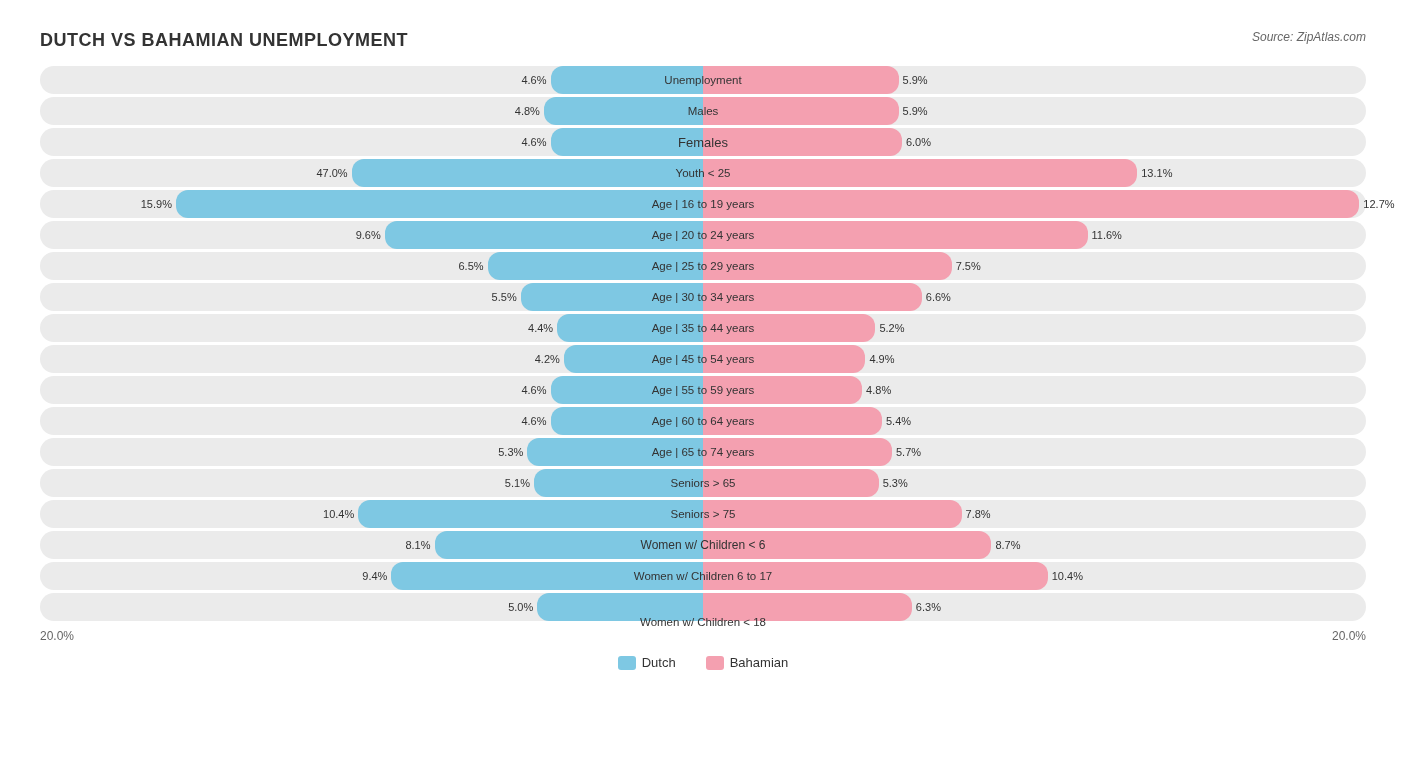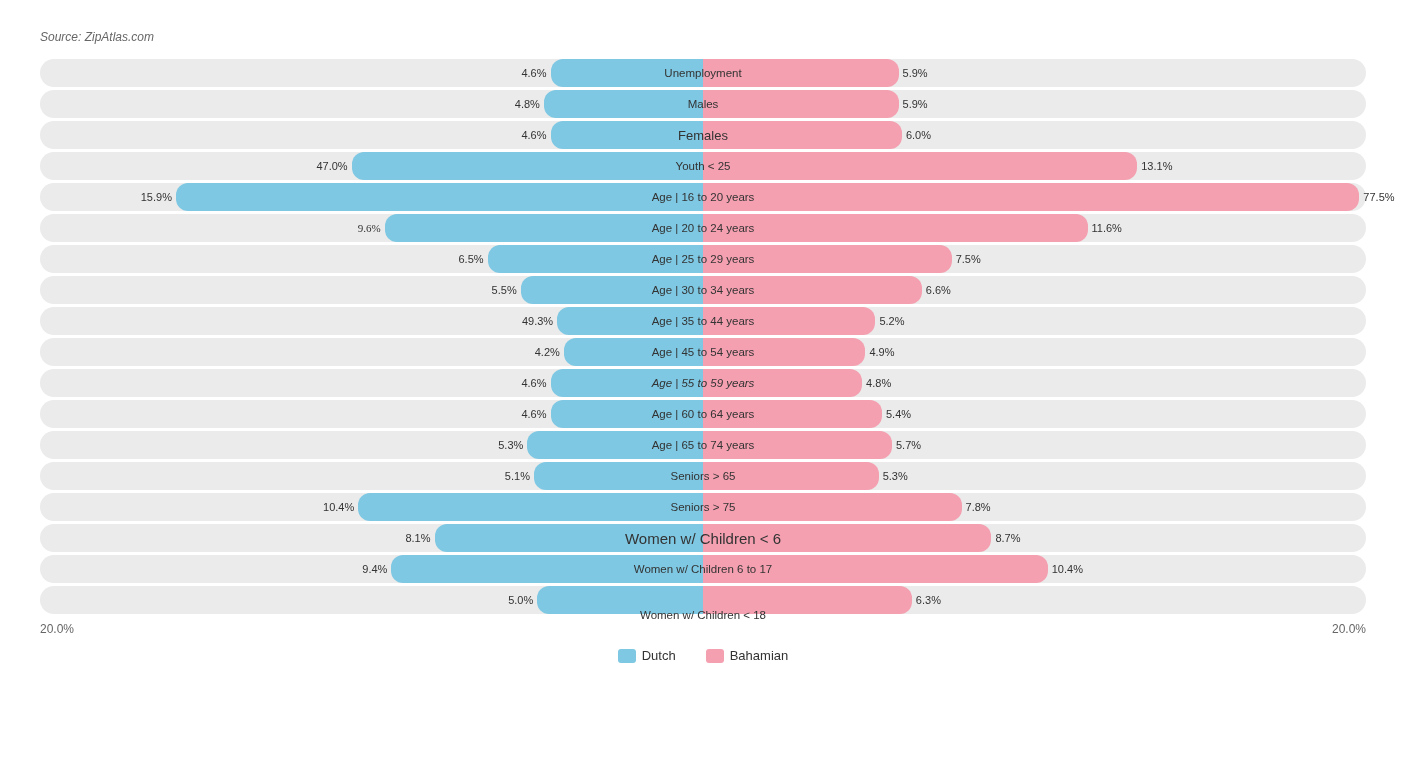--- a/index.html
+++ b/index.html
@@ -73,20 +73,21 @@
     .rows-wrapper {
       position: relative;
       width: 100%;
     }
   </style>
 </head>
 <body>
 
 <div class="chart-container">
   <div class="chart-header">
+    <div class="chart-title">DUTCH VS BAHAMIAN UNEMPLOYMENT</div>
     <div class="chart-source">Source: ZipAtlas.com</div>
   </div>
   <div class="rows-wrapper" id="rows-wrapper">
   <div class="bar-row" style="position: relative; margin-bottom: 3px; height: 28px; background: rgb(235, 235, 235); border-radius: 14px;">
         <div style="position: absolute; right: calc(50%); width: 11.5%; height: 100%; background: rgb(126, 200, 227); border-radius: 12px 0px 0px 12px;"></div>
         <div style="position: absolute; left: calc(50%); width: 14.75%; height: 100%; background: rgb(244, 160, 176); border-radius: 0px 12px 12px 0px;"></div>
         <span style="position: absolute; left: 50%; transform: translateX(-50%); font-size: 11.5px; color: rgb(51, 51, 51); white-space: nowrap; z-index: 10; font-weight: 500;">Unemployment</span>
         <span style="position: absolute; right: calc(61.5% + 4px); font-size: 11px; color: rgb(51, 51, 51); white-space: nowrap; z-index: 10;">4.6%</span>
         <span style="position: absolute; left: calc(64.75% + 4px); font-size: 11px; color: rgb(51, 51, 51); white-space: nowrap; z-index: 10;">5.9%</span>
       </div>
@@ -107,63 +108,63 @@
       <div class="bar-row" style="position: relative; margin-bottom: 3px; height: 28px; background: rgb(235, 235, 235); border-radius: 14px;">
         <div style="position: absolute; right: calc(50%); width: 26.5%; height: 100%; background: rgb(126, 200, 227); border-radius: 12px 0px 0px 12px;"></div>
         <div style="position: absolute; left: calc(50%); width: 32.75%; height: 100%; background: rgb(244, 160, 176); border-radius: 0px 12px 12px 0px;"></div>
         <span style="position: absolute; left: 50%; transform: translateX(-50%); font-size: 11.5px; color: rgb(51, 51, 51); white-space: nowrap; z-index: 10; font-weight: 500;">Youth &lt; 25</span>
         <span style="position: absolute; right: calc(76.5% + 4px); font-size: 11px; color: rgb(51, 51, 51); white-space: nowrap; z-index: 10;">47.0%</span>
         <span style="position: absolute; left: calc(82.75% + 4px); font-size: 11px; color: rgb(51, 51, 51); white-space: nowrap; z-index: 10;">13.1%</span>
       </div>
       <div class="bar-row" style="position: relative; margin-bottom: 3px; height: 28px; background: rgb(235, 235, 235); border-radius: 14px;">
         <div style="position: absolute; right: calc(50%); width: 39.75%; height: 100%; background: rgb(126, 200, 227); border-radius: 12px 0px 0px 12px;"></div>
         <div style="position: absolute; left: calc(50%); width: 49.5%; height: 100%; background: rgb(244, 160, 176); border-radius: 0px 12px 12px 0px;"></div>
-        <span style="position: absolute; left: 50%; transform: translateX(-50%); font-size: 11.5px; color: rgb(51, 51, 51); white-space: nowrap; z-index: 10; font-weight: 500;">Age | 16 to 20 years</span>
+        <span style="position: absolute; left: 50%; transform: translateX(-50%); font-size: 11.5px; color: rgb(51, 51, 51); white-space: nowrap; z-index: 10; font-weight: 500;">Age | 16 to 19 years</span>
         <span style="position: absolute; right: calc(89.75% + 4px); font-size: 11px; color: rgb(51, 51, 51); white-space: nowrap; z-index: 10;">15.9%</span>
-        <span style="position: absolute; left: calc(99.5% + 4px); font-size: 11px; color: rgb(51, 51, 51); white-space: nowrap; z-index: 10;">77.5%</span>
+        <span style="position: absolute; left: calc(99.5% + 4px); font-size: 11px; color: rgb(51, 51, 51); white-space: nowrap; z-index: 10;">12.7%</span>
       </div>
       <div class="bar-row" style="position: relative; margin-bottom: 3px; height: 28px; background: rgb(235, 235, 235); border-radius: 14px;">
         <div style="position: absolute; right: calc(50%); width: 24%; height: 100%; background: rgb(126, 200, 227); border-radius: 12px 0px 0px 12px;"></div>
         <div style="position: absolute; left: calc(50%); width: 29%; height: 100%; background: rgb(244, 160, 176); border-radius: 0px 12px 12px 0px;"></div>
         <span style="position: absolute; left: 50%; transform: translateX(-50%); font-size: 11.5px; color: rgb(51, 51, 51); white-space: nowrap; z-index: 10; font-weight: 500;">Age | 20 to 24 years</span>
-        <span style="position: absolute; right: calc(74% + 4px); font-size: 11px; color: rgb(51, 51, 51); white-space: nowrap; z-index: 10; font-family: Liberation Serif, serif;">9.6%</span>
+        <span style="position: absolute; right: calc(74% + 4px); font-size: 11px; color: rgb(51, 51, 51); white-space: nowrap; z-index: 10;">9.6%</span>
         <span style="position: absolute; left: calc(79% + 4px); font-size: 11px; color: rgb(51, 51, 51); white-space: nowrap; z-index: 10;">11.6%</span>
       </div>
       <div class="bar-row" style="position: relative; margin-bottom: 3px; height: 28px; background: rgb(235, 235, 235); border-radius: 14px;">
         <div style="position: absolute; right: calc(50%); width: 16.25%; height: 100%; background: rgb(126, 200, 227); border-radius: 12px 0px 0px 12px;"></div>
         <div style="position: absolute; left: calc(50%); width: 18.75%; height: 100%; background: rgb(244, 160, 176); border-radius: 0px 12px 12px 0px;"></div>
         <span style="position: absolute; left: 50%; transform: translateX(-50%); font-size: 11.5px; color: rgb(51, 51, 51); white-space: nowrap; z-index: 10; font-weight: 500;">Age | 25 to 29 years</span>
         <span style="position: absolute; right: calc(66.25% + 4px); font-size: 11px; color: rgb(51, 51, 51); white-space: nowrap; z-index: 10;">6.5%</span>
         <span style="position: absolute; left: calc(68.75% + 4px); font-size: 11px; color: rgb(51, 51, 51); white-space: nowrap; z-index: 10;">7.5%</span>
       </div>
       <div class="bar-row" style="position: relative; margin-bottom: 3px; height: 28px; background: rgb(235, 235, 235); border-radius: 14px;">
         <div style="position: absolute; right: calc(50%); width: 13.75%; height: 100%; background: rgb(126, 200, 227); border-radius: 12px 0px 0px 12px;"></div>
         <div style="position: absolute; left: calc(50%); width: 16.5%; height: 100%; background: rgb(244, 160, 176); border-radius: 0px 12px 12px 0px;"></div>
         <span style="position: absolute; left: 50%; transform: translateX(-50%); font-size: 11.5px; color: rgb(51, 51, 51); white-space: nowrap; z-index: 10; font-weight: 500;">Age | 30 to 34 years</span>
         <span style="position: absolute; right: calc(63.75% + 4px); font-size: 11px; color: rgb(51, 51, 51); white-space: nowrap; z-index: 10;">5.5%</span>
         <span style="position: absolute; left: calc(66.5% + 4px); font-size: 11px; color: rgb(51, 51, 51); white-space: nowrap; z-index: 10;">6.6%</span>
       </div>
       <div class="bar-row" style="position: relative; margin-bottom: 3px; height: 28px; background: rgb(235, 235, 235); border-radius: 14px;">
         <div style="position: absolute; right: calc(50%); width: 11%; height: 100%; background: rgb(126, 200, 227); border-radius: 12px 0px 0px 12px;"></div>
         <div style="position: absolute; left: calc(50%); width: 13%; height: 100%; background: rgb(244, 160, 176); border-radius: 0px 12px 12px 0px;"></div>
         <span style="position: absolute; left: 50%; transform: translateX(-50%); font-size: 11.5px; color: rgb(51, 51, 51); white-space: nowrap; z-index: 10; font-weight: 500;">Age | 35 to 44 years</span>
-        <span style="position: absolute; right: calc(61% + 4px); font-size: 11px; color: rgb(51, 51, 51); white-space: nowrap; z-index: 10;">49.3%</span>
+        <span style="position: absolute; right: calc(61% + 4px); font-size: 11px; color: rgb(51, 51, 51); white-space: nowrap; z-index: 10;">4.4%</span>
         <span style="position: absolute; left: calc(63% + 4px); font-size: 11px; color: rgb(51, 51, 51); white-space: nowrap; z-index: 10;">5.2%</span>
       </div>
       <div class="bar-row" style="position: relative; margin-bottom: 3px; height: 28px; background: rgb(235, 235, 235); border-radius: 14px;">
         <div style="position: absolute; right: calc(50%); width: 10.5%; height: 100%; background: rgb(126, 200, 227); border-radius: 12px 0px 0px 12px;"></div>
         <div style="position: absolute; left: calc(50%); width: 12.25%; height: 100%; background: rgb(244, 160, 176); border-radius: 0px 12px 12px 0px;"></div>
         <span style="position: absolute; left: 50%; transform: translateX(-50%); font-size: 11.5px; color: rgb(51, 51, 51); white-space: nowrap; z-index: 10; font-weight: 500;">Age | 45 to 54 years</span>
         <span style="position: absolute; right: calc(60.5% + 4px); font-size: 11px; color: rgb(51, 51, 51); white-space: nowrap; z-index: 10;">4.2%</span>
         <span style="position: absolute; left: calc(62.25% + 4px); font-size: 11px; color: rgb(51, 51, 51); white-space: nowrap; z-index: 10;">4.9%</span>
       </div>
       <div class="bar-row" style="position: relative; margin-bottom: 3px; height: 28px; background: rgb(235, 235, 235); border-radius: 14px;">
         <div style="position: absolute; right: calc(50%); width: 11.5%; height: 100%; background: rgb(126, 200, 227); border-radius: 12px 0px 0px 12px;"></div>
         <div style="position: absolute; left: calc(50%); width: 12%; height: 100%; background: rgb(244, 160, 176); border-radius: 0px 12px 12px 0px;"></div>
-        <span style="position: absolute; left: 50%; transform: translateX(-50%); font-size: 11.5px; color: rgb(51, 51, 51); white-space: nowrap; z-index: 10; font-weight: 500; font-style: italic;">Age | 55 to 59 years</span>
+        <span style="position: absolute; left: 50%; transform: translateX(-50%); font-size: 11.5px; color: rgb(51, 51, 51); white-space: nowrap; z-index: 10; font-weight: 500;">Age | 55 to 59 years</span>
         <span style="position: absolute; right: calc(61.5% + 4px); font-size: 11px; color: rgb(51, 51, 51); white-space: nowrap; z-index: 10;">4.6%</span>
         <span style="position: absolute; left: calc(62% + 4px); font-size: 11px; color: rgb(51, 51, 51); white-space: nowrap; z-index: 10;">4.8%</span>
       </div>
       <div class="bar-row" style="position: relative; margin-bottom: 3px; height: 28px; background: rgb(235, 235, 235); border-radius: 14px;">
         <div style="position: absolute; right: calc(50%); width: 11.5%; height: 100%; background: rgb(126, 200, 227); border-radius: 12px 0px 0px 12px;"></div>
         <div style="position: absolute; left: calc(50%); width: 13.5%; height: 100%; background: rgb(244, 160, 176); border-radius: 0px 12px 12px 0px;"></div>
         <span style="position: absolute; left: 50%; transform: translateX(-50%); font-size: 11.5px; color: rgb(51, 51, 51); white-space: nowrap; z-index: 10; font-weight: 500;">Age | 60 to 64 years</span>
         <span style="position: absolute; right: calc(61.5% + 4px); font-size: 11px; color: rgb(51, 51, 51); white-space: nowrap; z-index: 10;">4.6%</span>
         <span style="position: absolute; left: calc(63.5% + 4px); font-size: 11px; color: rgb(51, 51, 51); white-space: nowrap; z-index: 10;">5.4%</span>
       </div>
@@ -184,21 +185,21 @@
       <div class="bar-row" style="position: relative; margin-bottom: 3px; height: 28px; background: rgb(235, 235, 235); border-radius: 14px;">
         <div style="position: absolute; right: calc(50%); width: 26%; height: 100%; background: rgb(126, 200, 227); border-radius: 12px 0px 0px 12px;"></div>
         <div style="position: absolute; left: calc(50%); width: 19.5%; height: 100%; background: rgb(244, 160, 176); border-radius: 0px 12px 12px 0px;"></div>
         <span style="position: absolute; left: 50%; transform: translateX(-50%); font-size: 11.5px; color: rgb(51, 51, 51); white-space: nowrap; z-index: 10; font-weight: 500;">Seniors &gt; 75</span>
         <span style="position: absolute; right: calc(76% + 4px); font-size: 11px; color: rgb(51, 51, 51); white-space: nowrap; z-index: 10;">10.4%</span>
         <span style="position: absolute; left: calc(69.5% + 4px); font-size: 11px; color: rgb(51, 51, 51); white-space: nowrap; z-index: 10;">7.8%</span>
       </div>
       <div class="bar-row" style="position: relative; margin-bottom: 3px; height: 28px; background: rgb(235, 235, 235); border-radius: 14px;">
         <div style="position: absolute; right: calc(50%); width: 20.25%; height: 100%; background: rgb(126, 200, 227); border-radius: 12px 0px 0px 12px;"></div>
         <div style="position: absolute; left: calc(50%); width: 21.75%; height: 100%; background: rgb(244, 160, 176); border-radius: 0px 12px 12px 0px;"></div>
-        <span style="position: absolute; left: 50%; transform: translateX(-50%); font-size: 15px; color: rgb(51, 51, 51); white-space: nowrap; z-index: 10; font-weight: 500;">Women w/ Children &lt; 6</span>
+        <span style="position: absolute; left: 50%; transform: translateX(-50%); font-size: 12px; color: rgb(51, 51, 51); white-space: nowrap; z-index: 10; font-weight: 500;">Women w/ Children &lt; 6</span>
         <span style="position: absolute; right: calc(70.25% + 4px); font-size: 11px; color: rgb(51, 51, 51); white-space: nowrap; z-index: 10;">8.1%</span>
         <span style="position: absolute; left: calc(71.75% + 4px); font-size: 11px; color: rgb(51, 51, 51); white-space: nowrap; z-index: 10;">8.7%</span>
       </div>
       <div class="bar-row" style="position: relative; margin-bottom: 3px; height: 28px; background: rgb(235, 235, 235); border-radius: 14px;">
         <div style="position: absolute; right: calc(50%); width: 23.5%; height: 100%; background: rgb(126, 200, 227); border-radius: 12px 0px 0px 12px;"></div>
         <div style="position: absolute; left: calc(50%); width: 26%; height: 100%; background: rgb(244, 160, 176); border-radius: 0px 12px 12px 0px;"></div>
         <span style="position: absolute; left: 50%; transform: translateX(-50%); font-size: 11.5px; color: rgb(51, 51, 51); white-space: nowrap; z-index: 10; font-weight: 500;">Women w/ Children 6 to 17</span>
         <span style="position: absolute; right: calc(73.5% + 4px); font-size: 11px; color: rgb(51, 51, 51); white-space: nowrap; z-index: 10;">9.4%</span>
         <span style="position: absolute; left: calc(76% + 4px); font-size: 11px; color: rgb(51, 51, 51); white-space: nowrap; z-index: 10;">10.4%</span>
       </div>

